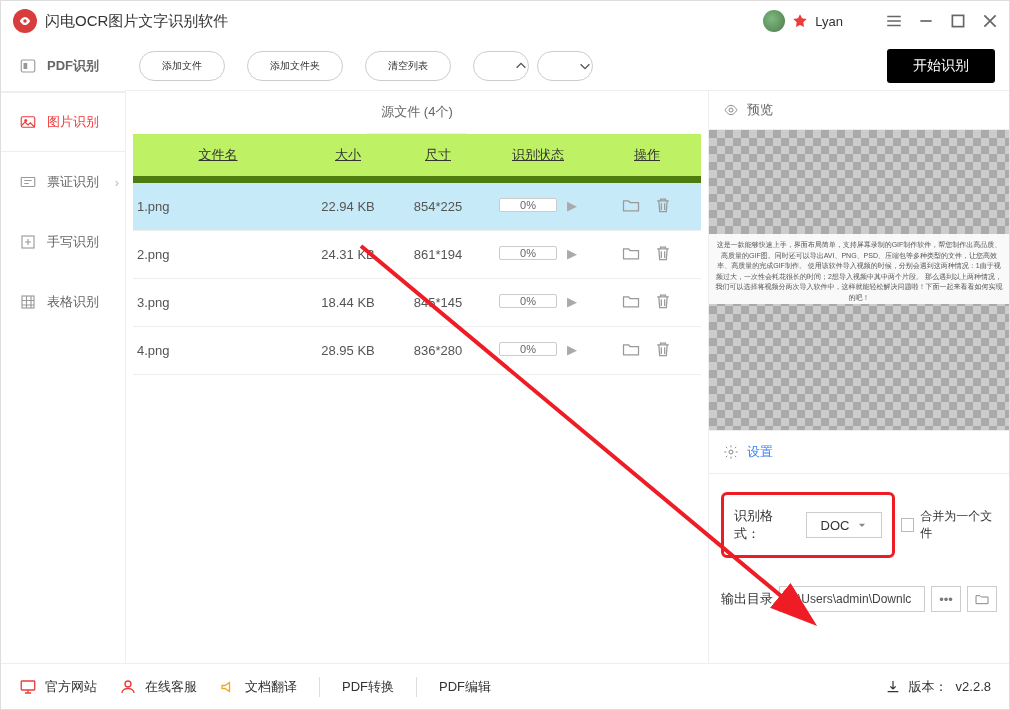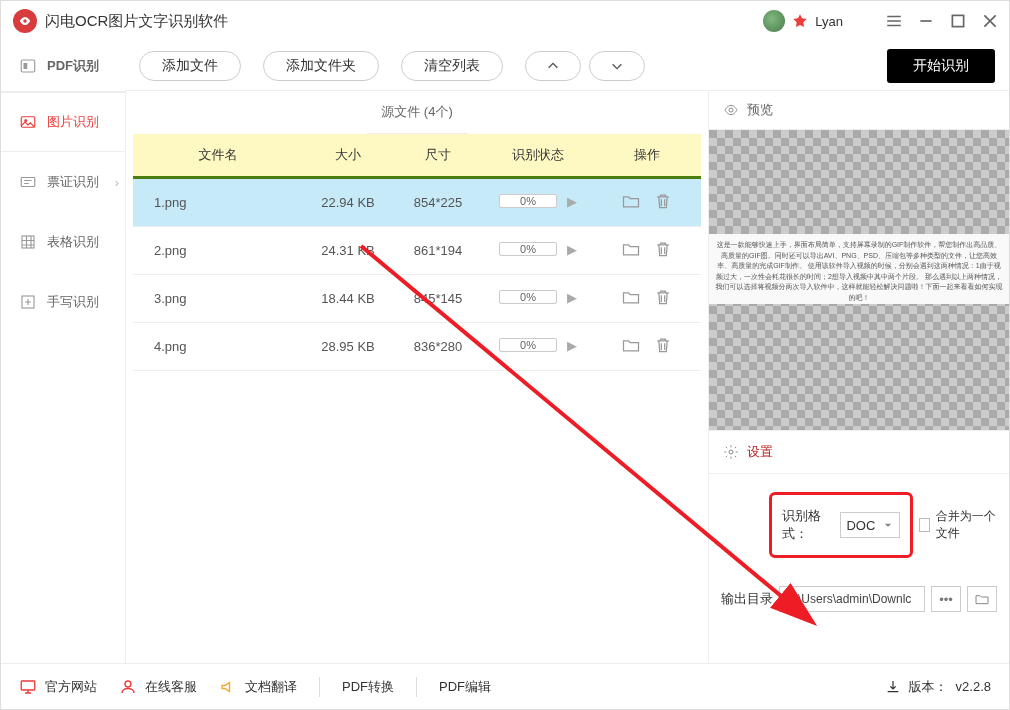--- a/index.html
+++ b/index.html
@@ -14,67 +14,67 @@
 .titlebar .user { display: flex; align-items: center; gap: 6px; margin-right: 42px; }
 .titlebar .avatar { width: 22px; height: 22px; border-radius: 50%; background: radial-gradient(circle at 40% 40%, #7fb97f, #4a7a4a); }
 .titlebar .vip { width: 18px; height: 18px; display: flex; align-items: center; justify-content: center; }
 .titlebar .vip svg { width: 16px; height: 16px; }
 .titlebar .user-name { font-size: 13px; color: #333; }
 .titlebar .win-controls { display: flex; gap: 14px; align-items: center; }
 .titlebar .win-controls span { cursor: pointer; color: #666; display:flex; align-items:center; justify-content:center; width:18px; height:18px; }
 
 
 .toolbar { height: 50px; display: flex; align-items: center; padding: 0 14px; gap: 22px; border-bottom: 1px solid #eee; }
-.btn-oval { height: 30px; padding: 0 22px; border: 1px solid #ccc; border-radius: 15px; background: #fff; display: flex; align-items: center; justify-content:center; font-size: 14px; cursor: pointer; }
+.btn-oval { height: 30px; padding: 0 22px; border: 1px solid #ccc; border-radius: 15px; background: #fff; display: flex; align-items: center; justify-content:flex-end; font-size: 10px; cursor: pointer; }
 .btn-oval.icon-only { width: 56px; padding: 0; }
 .spacer { flex: 1; }
 .btn-start { height: 34px; padding: 0 26px; background: #000000; color: #fff; border-radius: 3px; display: flex; align-items: center; font-size: 14px; cursor: pointer; }
 
 
 .body { flex: 1; display: flex; min-height: 0; }
 
 
 .sidebar { width: 124px; display: flex; flex-direction: column; padding-top: 0; }
 .side-item { height: 60px; display: flex; align-items: center; gap: 10px; padding-left: 18px; cursor: pointer; color: #666; position: relative; }
 .side-item.first { height: 50px; align-items: center; border: none; font-weight: bold; }
 .side-item.active { color: #ee3b3b; border-top: 1px solid #eee; border-bottom: 1px solid #eee; }
 .side-item .chev { margin-left: auto; margin-right: 6px; color: #bbb; }
 .side-item svg { width: 18px; height: 18px; flex-shrink: 0; }
 
 
 .center { flex: 1; border-left: 1px solid #eee; border-right: 1px solid #eee; display: flex; flex-direction: column; min-height:0; position: relative; align-items: center; }
 .source-header { padding: 12px 14px; color: #666; border-bottom: 1px solid #eee; }
-.table-head { display: flex; border-bottom: 3px solid #4d7c0f; background: #fef9c3; }
+.table-head { display: flex; border-bottom: 7px solid #4d7c0f; background: #bef264; text-decoration: underline; }
 .table-head div, .table-row > div { text-align: center; padding: 12px 6px; font-size: 13px; }
 .col-name { width: 170px; }
 .col-size { width: 90px; }
 .col-dim { width: 90px; }
 .col-status { width: 110px; }
 .col-ops { width: 108px; }
 .table-body { flex: 1; overflow: auto; }
 .table-row { display: flex; border-bottom: 1px solid #eee; align-items: center; }
 .table-row.sel { background: #c7eaf8; }
-.table-row .col-name { text-align: left; padding-left: 21px; color: #555; }
+.table-row .col-name { text-align: left; padding-left: 4px; color: #555; }
 .table-row .col-size, .table-row .col-dim { color: #555; }
 .progress { display: inline-flex; align-items: center; gap: 0; }
 .progress .bar { width: 58px; height: 14px; border: 1px solid #ccc; border-radius: 2px; background: #fff; position: relative; }
 .progress .txt { position:absolute; left:0; right:0; text-align:center; font-size:11px; line-height:12px; top:0; color:#666; }
 .progress .play { margin-left: 10px; color: #aaa; cursor:pointer; }
 .ops { display: flex; gap: 12px; justify-content: center; }
 .ops span { color: #999; cursor:pointer; }
 
 
 .rpanel { width: 300px; display: flex; flex-direction: column; }
 .rp-section-title { padding: 10px 14px; display: flex; align-items: center; gap: 8px; color: #666; border-bottom: 1px solid #eee; }
 .rp-preview { height: 300px; background: repeating-conic-gradient(#ccc 0% 25%, #aaa 0% 50%) 0 0/16px 16px; position: relative; }
 .rp-preview .inner { position: absolute; left: 0; right: 0; top: 104px; height: 70px; background: #f9f9f9; padding: 6px 6px; font-size: 7px; line-height: 1.5; color: #555; overflow:hidden; text-align:center; }
-.rp-settings-title { padding: 12px 14px; display: flex; align-items: center; gap: 8px; color: #b91c1c; border-top: 1px solid #eee; border-bottom: 1px solid #eee; }
+.rp-settings-title { padding: 12px 14px; display: flex; align-items: center; gap: 8px; color: #3b82f6; border-top: 1px solid #eee; border-bottom: 1px solid #eee; }
 .settings-body { padding: 18px 12px; flex:1; }
 .setting-row { display: flex; align-items: center; gap: 6px; margin-bottom: 28px; }
-.hl-box { border: 3px solid #ee1c25; border-radius: 6px; padding: 12px 10px; display: flex; align-items: center; gap: 8px; width: 188px; margin-left: 48px; }
+.hl-box { border: 3px solid #ee1c25; border-radius: 6px; padding: 12px 10px; display: flex; align-items: center; gap: 8px; width: 188px; }
 .select { width: 78px; height: 26px; border: 1px solid #ccc; display: flex; align-items: center; justify-content: center; gap: 8px; cursor: pointer; position: relative; }
 .checkbox { width: 14px; height: 14px; border: 1px solid #bbb; background: #fff; }
 .setting-label { font-size: 13px; color: #333; }
 .path-input { flex:1; height: 26px; border: 1px solid #ccc; padding: 0 6px; font-size: 12px; color: #444; display:flex; align-items:center; overflow:hidden; white-space:nowrap; }
 .icon-btn { width: 30px; height: 26px; border: 1px solid #ccc; display: flex; align-items: center; justify-content: center; color: #777; cursor:pointer; }
 
 
 .arrow { position: absolute; top: 150px; left: 230px; width: 470px; height: 390px; pointer-events: none; z-index: 5; }
 .arrow svg { width: 100%; height: 100%; }
 
@@ -155,30 +155,30 @@
         <svg viewBox="0 0 24 24">
             <rect x="3" y="6" width="18" height="12" rx="1" fill="none" stroke="#999" stroke-width="1.5"></rect>
             <path d="M7 10h10M7 14h6" stroke="#999" stroke-width="1.5"></path>
           </svg>
         <span>票证识别</span>
         <span class="chev">›</span>
       </div>
       <div class="side-item">
         <svg viewBox="0 0 24 24">
             <rect x="4" y="4" width="16" height="16" fill="none" stroke="#999" stroke-width="1.5"></rect>
+            <path d="M8 12h8M12 8v8" stroke="#999" stroke-width="1.5"></path>
+          </svg>
+        <span>手写识别</span>
+      </div>
+      <div class="side-item">
+        <svg viewBox="0 0 24 24">
+            <rect x="4" y="4" width="16" height="16" fill="none" stroke="#999" stroke-width="1.5"></rect>
             <path d="M4 10h16M4 16h16M10 4v16M16 4v16" stroke="#999" stroke-width="1.5"></path>
           </svg>
         <span>表格识别</span>
-      </div>
-      <div class="side-item">
-        <svg viewBox="0 0 24 24">
-            <rect x="4" y="4" width="16" height="16" fill="none" stroke="#999" stroke-width="1.5"></rect>
-            <path d="M8 12h8M12 8v8" stroke="#999" stroke-width="1.5"></path>
-          </svg>
-        <span>手写识别</span>
       </div>
     </div>
 
     <div style="flex:1; display:flex; flex-direction:column; min-width:0;">
 
       <div class="toolbar">
         <div class="btn-oval">
             <span>添加文件</span>
           </div>
         <div class="btn-oval">

